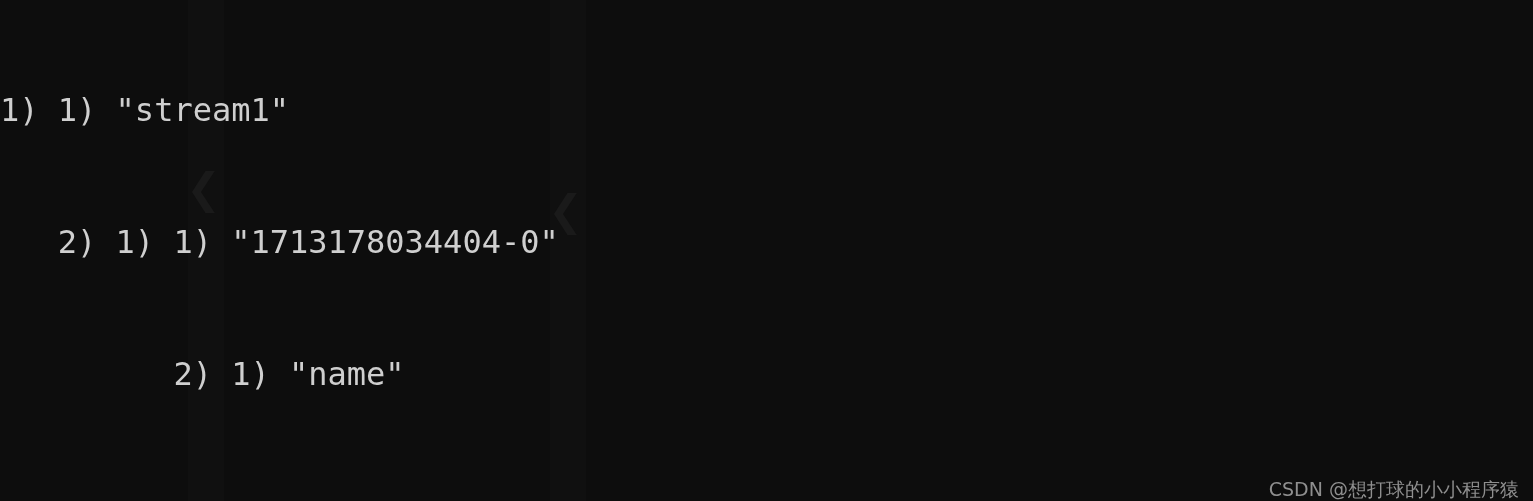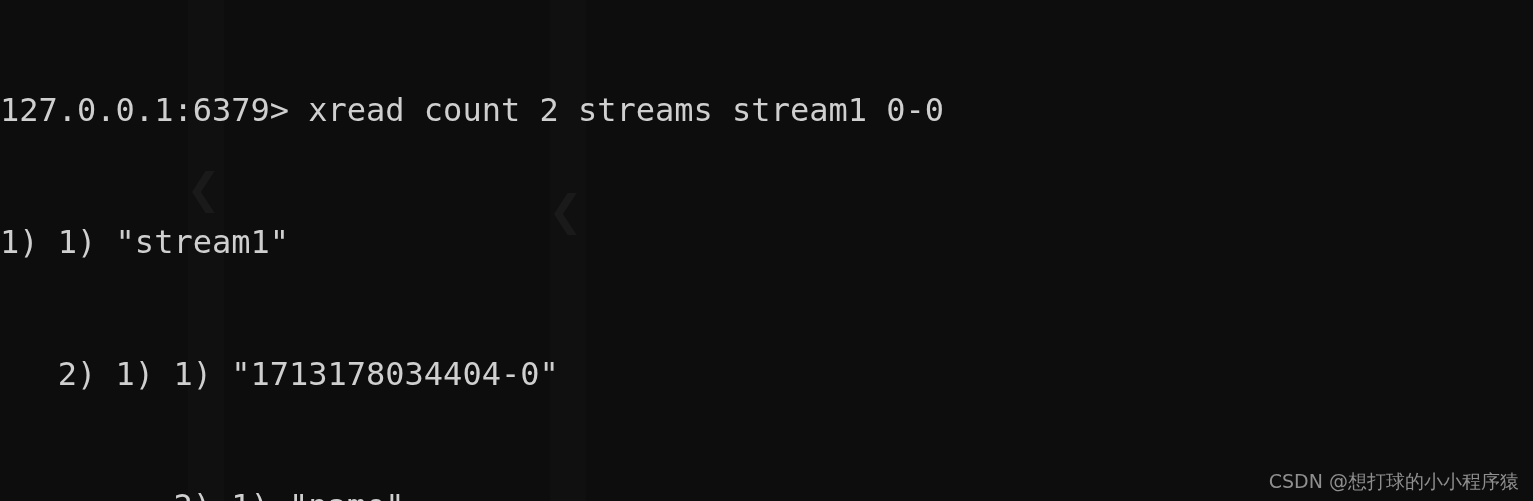--- a/index.html
+++ b/index.html
@@ -54,21 +54,21 @@
     z-index: 2;
   }
   .line {
     height: 44px;
     white-space: pre;
     font-family: "DejaVu Sans Mono", "Liberation Mono", monospace;
   }
   .watermark {
     position: absolute;
     right: 14px;
-    bottom: 8px;
+    bottom: 0;
     color: #8f8f8f;
     font-size: 19px;
     line-height: 24px;
     font-family: "DejaVu Sans", "Liberation Sans", sans-serif;
     z-index: 3;
     white-space: nowrap;
     user-select: none;
     margin-left: 28px;
   }
 </style>
@@ -77,21 +77,20 @@
 
 <div id="terminal">
 
   <div class="bg-band b1"></div>
   <div class="bg-band b2"></div>
 
   <div class="chevron c1">❮</div>
   <div class="chevron c2">❮</div>
 
   <div class="console">
-    <div class="line">127.0.0.1:6379&gt; xread count 2 streams stream1 0-0</div>
     <div class="line">1) 1) "stream1"</div>
     <div class="line">   2) 1) 1) "1713178034404-0"</div>
     <div class="line">         2) 1) "name"</div>
     
     
     
     
     
     
     

